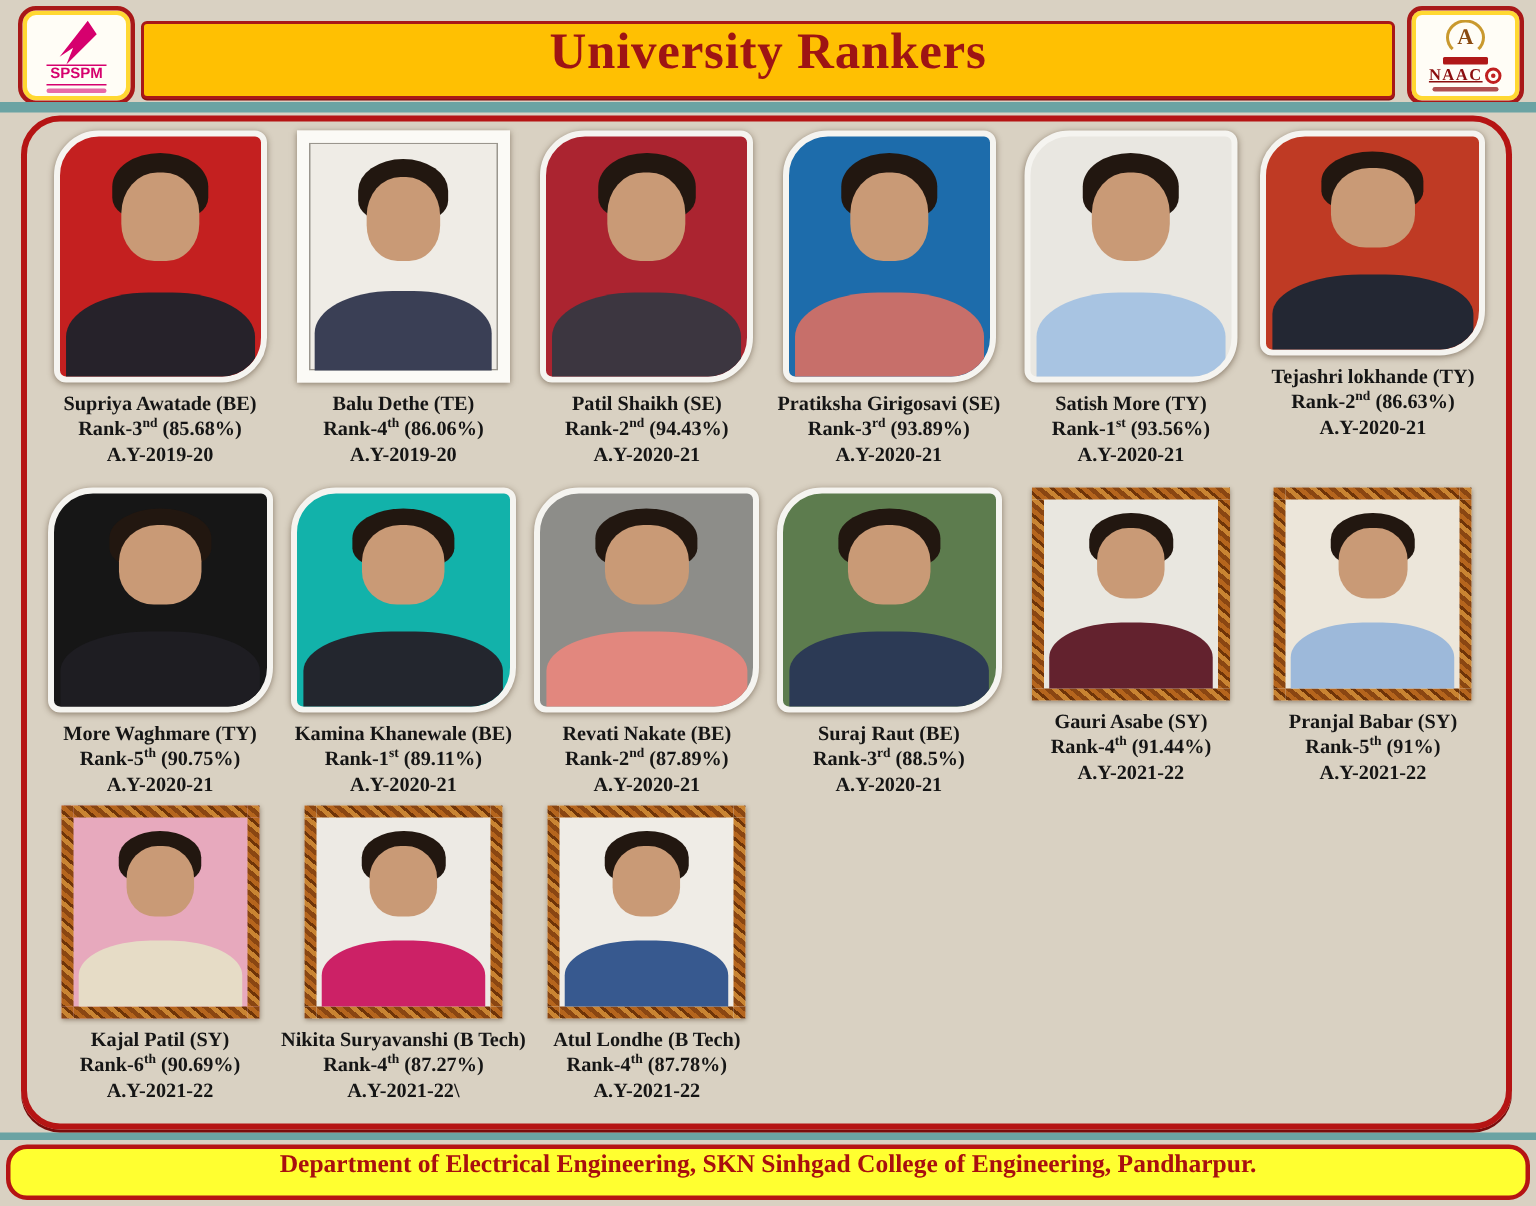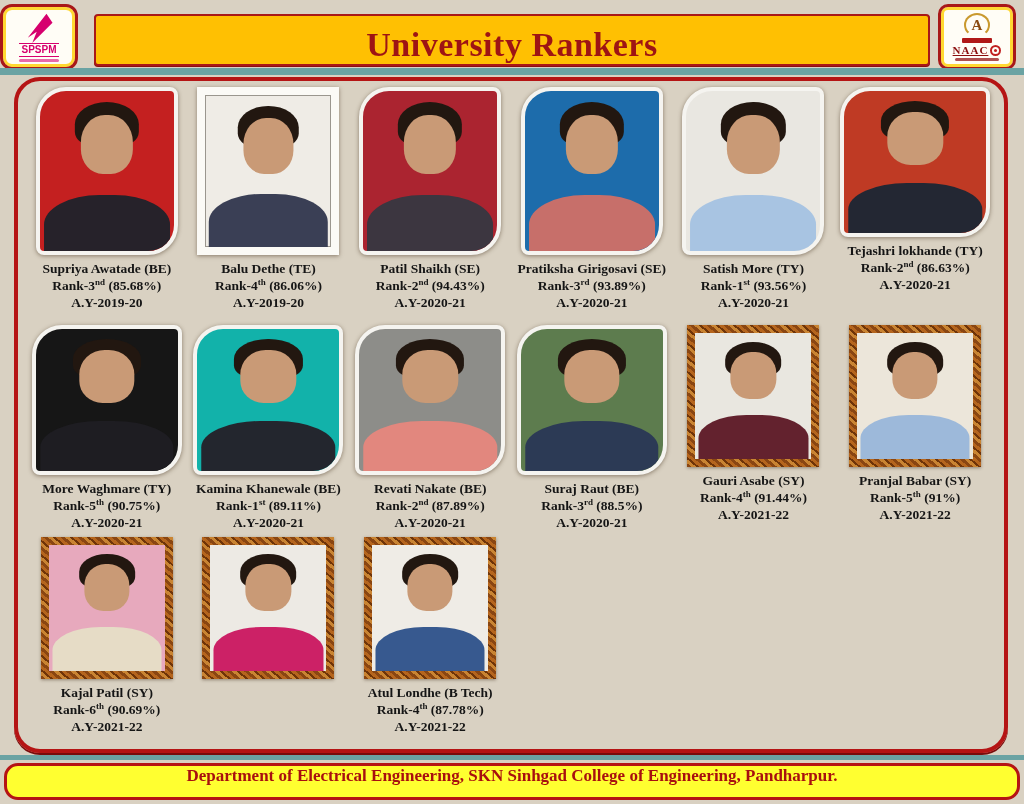--- a/index.html
+++ b/index.html
@@ -7,34 +7,34 @@
   .page {
     position:relative; width:1024px; height:804px;
     background:#d9d1c2;
     font-family:"Liberation Serif", serif;
   }
 
   
   .header-bar {
     position:absolute; left:94px; right:94px; top:14px; height:52px;
     background:#ffc002; border:2px solid #a81818; border-radius:4px;
-    display:flex; align-items:flex-end; justify-content:center;
+    display:flex; align-items:flex-start; justify-content:center;
     box-shadow:0 1px 0 #8a0f0f;
   }
   .header-title {
     color:#9e1414; font-size:34px; font-weight:bold; letter-spacing:.5px;
   }
   .logo-box {
     position:absolute; top:4px; width:78px; height:66px;
     background:#fffdf6; border:3px solid #a81818; border-radius:12px;
     box-shadow:inset 0 0 0 3px #ffd832;
     display:flex; flex-direction:column; align-items:center; justify-content:center;
     overflow:hidden;
   }
-  .logo-left { left:0; }
+  .logo-left { left:12px; }
   .logo-right { right:8px; border-radius:10px; }
   .spspm-mark { width:34px; height:30px; }
   .spspm-text {
     font-family:"Liberation Sans", sans-serif;
     font-size:10px; font-weight:bold; color:#d6006e;
     border-top:1px solid #d6006e; border-bottom:1px solid #d6006e;
     padding:0 2px; line-height:12px;
   }
   .logo-subline { width:40px; height:3px; background:#e86aa8; margin-top:2px; border-radius:2px; }
   .naac-wreath {
@@ -310,20 +310,25 @@
             <div class="line"><span>Rank-6</span><sup>th</sup><span> (90.69%)</span></div>
             <div class="line">A.Y-2021-22</div>
           </div>
         </div>
         <div class="card row3">
           <div class="photo frame-wood" style="--bg:#edeae4;--shirt:#cc2166">
             <div class="hair"></div>
             <div class="head"></div>
             <div class="torso"></div>
           </div>
+          <div class="caption">
+            <div class="line">Nikita Suryavanshi  (B Tech)</div>
+            <div class="line"><span>Rank-4</span><sup>th</sup><span> (87.27%)</span></div>
+            <div class="line">A.Y-2021-22\</div>
+          </div>
         </div>
         <div class="card row3">
           <div class="photo frame-wood" style="--bg:#efece6;--shirt:#37598f">
             <div class="hair"></div>
             <div class="head"></div>
             <div class="torso"></div>
           </div>
           <div class="caption">
             <div class="line">Atul Londhe (B Tech)</div>
             <div class="line"><span>Rank-4</span><sup>th</sup><span> (87.78%)</span></div>

